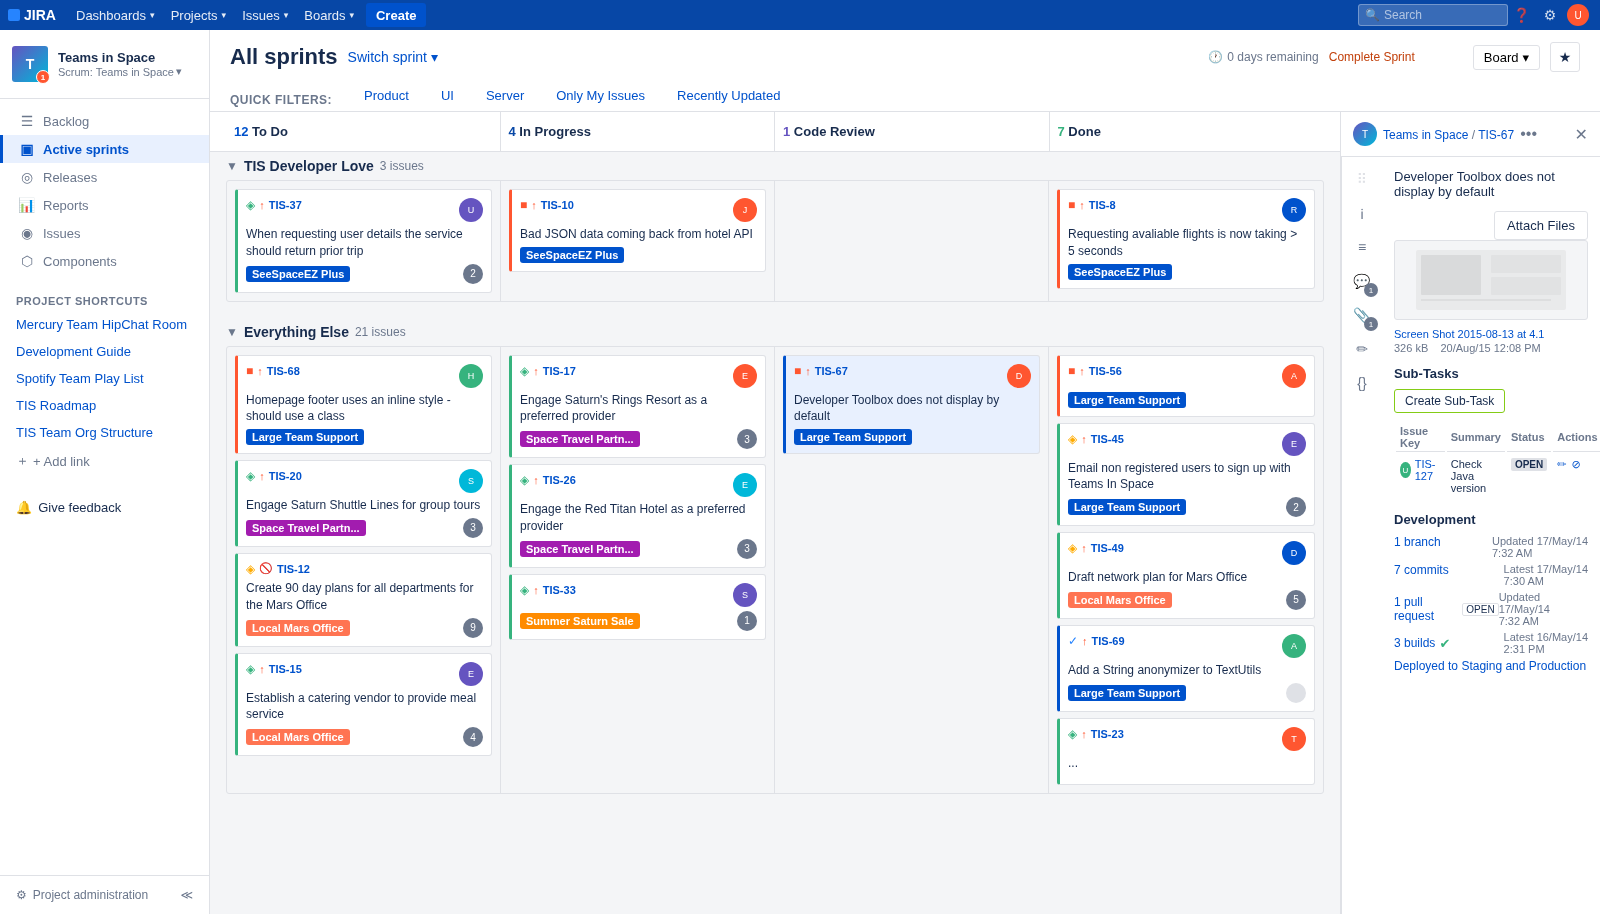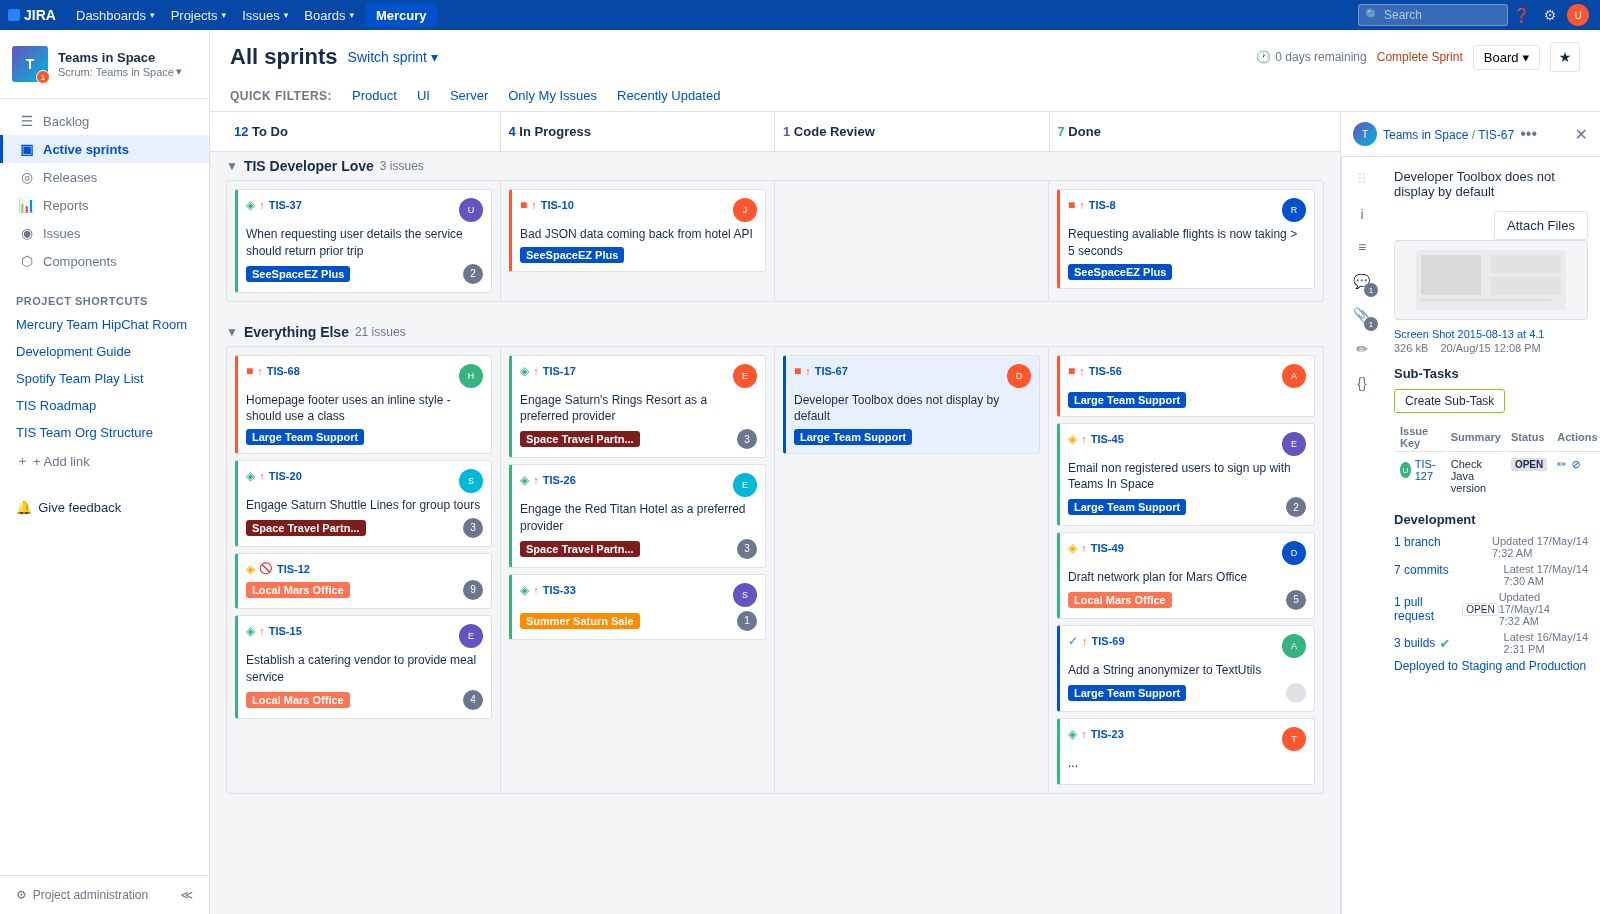--- a/index.html
+++ b/index.html
@@ -234,35 +234,36 @@
     .board-btn {
       background: white;
       border: 1px solid #dfe1e6;
       border-radius: 3px;
       padding: 4px 10px;
       font-size: 13px;
       cursor: pointer;
       display: flex;
       align-items: center;
       gap: 4px;
+      margin-left: 48px;
     }
     .star-btn {
       background: white;
       border: 1px solid #dfe1e6;
       border-radius: 3px;
       width: 30px; height: 30px;
       display: flex; align-items: center; justify-content: center;
       cursor: pointer;
       font-size: 14px;
     }
 
     .quick-filters {
       display: flex;
-      align-items: center;
-      gap: 0;
+      align-items: flex-end;
+      gap: 12px;
       padding: 4px 0;
     }
     .quick-filters-label {
       font-size: 12px;
       font-weight: 600;
       color: #6b778c;
       margin-right: 10px;
       text-transform: uppercase;
       letter-spacing: 0.5px;
     }
@@ -361,21 +362,21 @@
       margin-top: 4px;
     }
     .card-label {
       font-size: 11px;
       padding: 2px 6px;
       border-radius: 3px;
       font-weight: 600;
       color: white;
     }
     .label-blue { background: #0052cc; }
-    .label-purple { background: #7f1d1d; }
+    .label-purple { background: #a21caf; }
     .label-pink { background: #ff7452; }
     .label-orange { background: #ff8b00; }
 
     .card-count-badge {
       width: 20px; height: 20px;
       border-radius: 50%;
       background: #6b778c;
       color: white;
       font-size: 10px;
       display: flex; align-items: center; justify-content: center;
@@ -596,21 +597,21 @@
     <span class="caret">▾</span>
   </div>
   <div class="nav-item">
     <span>Issues</span>
     <span class="caret">▾</span>
   </div>
   <div class="nav-item">
     <span>Boards</span>
     <span class="caret">▾</span>
   </div>
-  <button class="create-btn">Mercury</button>
+  <button class="create-btn">Create</button>
   <div class="spacer"></div>
   <div class="search-box">
     <span style="color:rgba(255,255,255,0.7);margin-right:4px;">🔍</span>
     <input type="text" placeholder="Search" style="">
   </div>
   <div class="nav-icon">❓</div>
   <div class="nav-icon">⚙</div>
   <div class="nav-icon">
     <div style="width:22px;height:22px;border-radius:50%;background:#ff5630;display:flex;align-items:center;justify-content:center;font-size:10px;color:white;">U</div>
   </div>
@@ -858,20 +859,21 @@
                     </div>
                   </div>
                   <div class="card green-border">
                     <div class="card-header">
                       <div class="card-key-row">
                         <span style="color:#ffab00;font-size:12px;">◈</span>
                         <span style="color:#ff5630;font-size:11px;">🚫</span>
                         <span class="card-key">TIS-12</span>
                       </div>
                     </div>
+                    <div class="card-title">Create 90 day plans for all departments for the Mars Office</div>
                     <div class="card-footer">
                       <span class="card-label label-pink">Local Mars Office</span>
                       <span class="card-count-badge">9</span>
                     </div>
                   </div>
                   <div class="card green-border">
                     <div class="card-header">
                       <div class="card-key-row">
                         <span style="color:#36b37e;font-size:12px;">◈</span>
                         <span style="color:#ff5630;font-size:11px;">↑</span>

